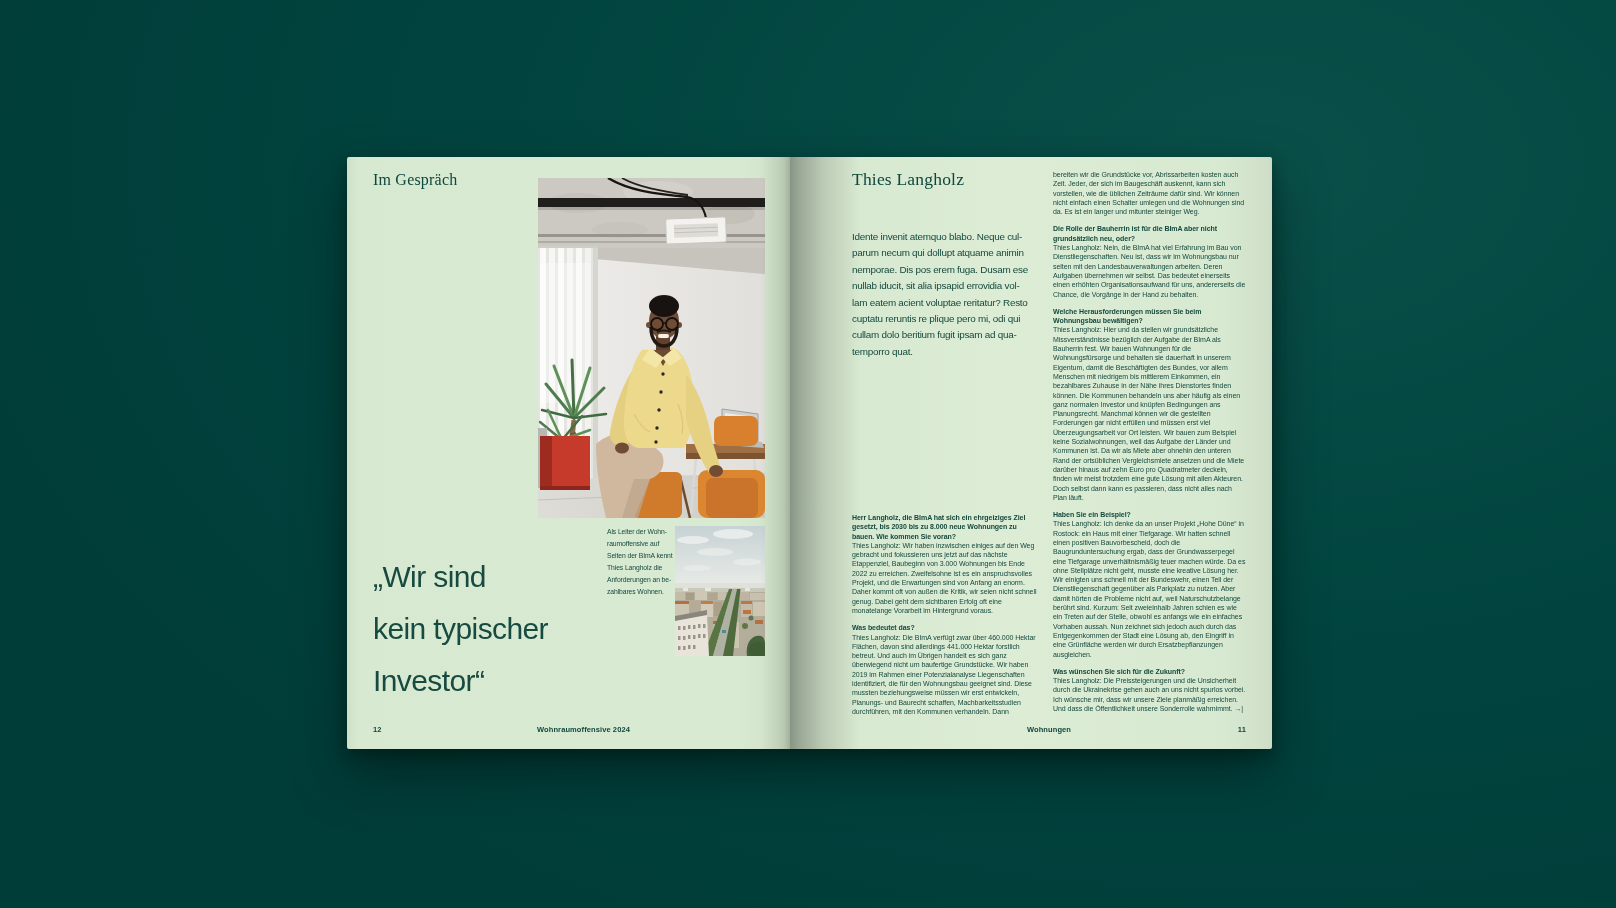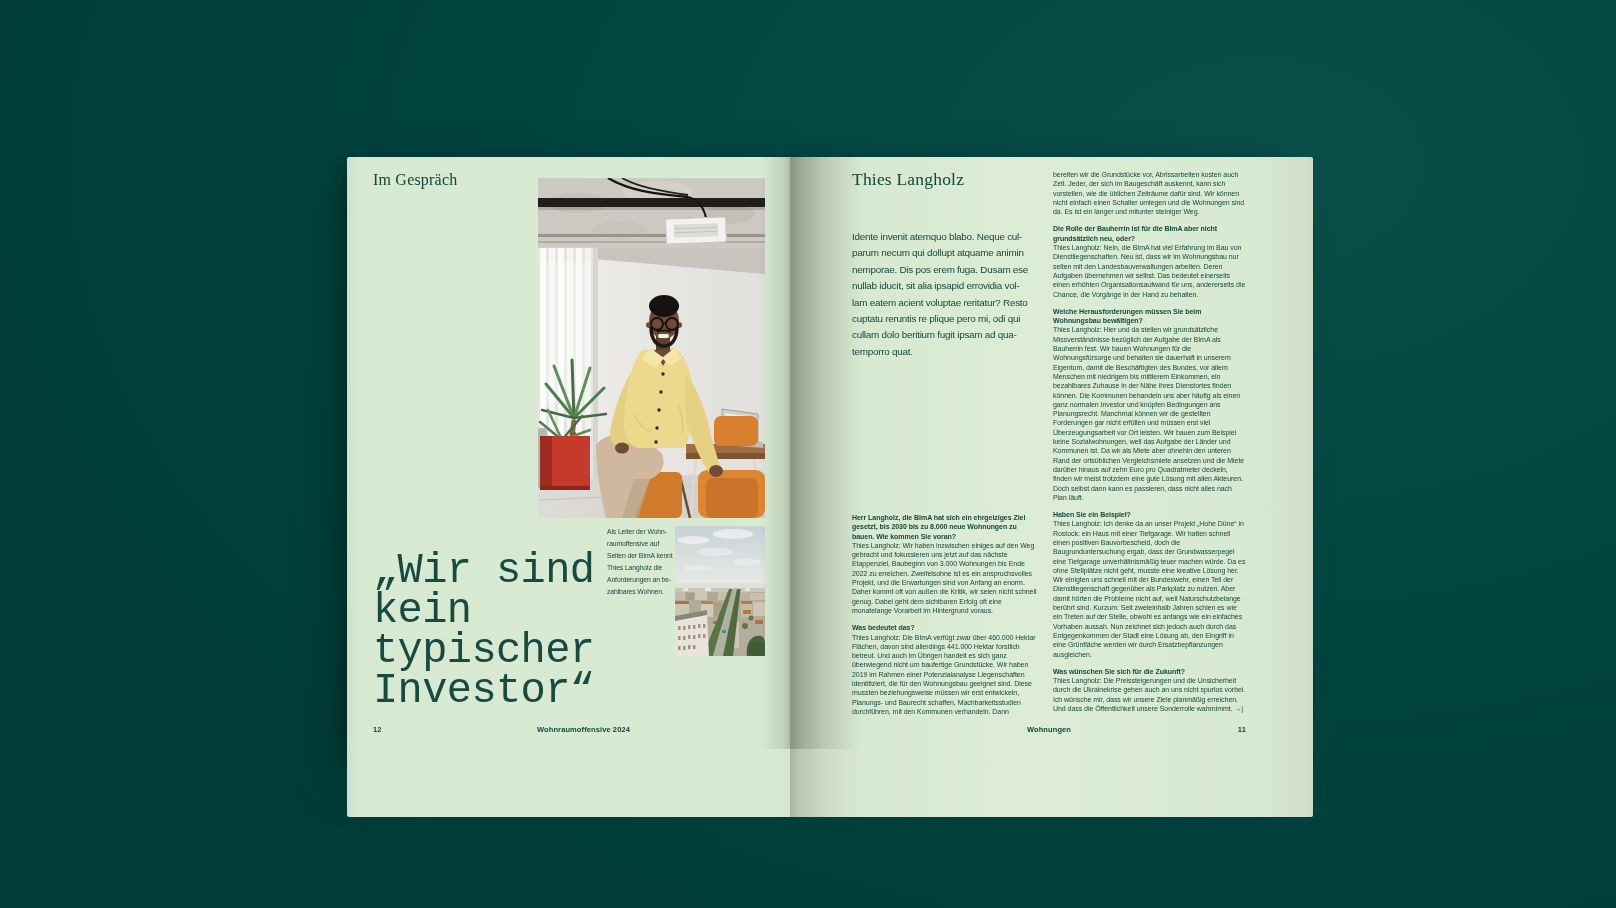--- a/index.html
+++ b/index.html
@@ -8,21 +8,21 @@
     background:radial-gradient(1400px 900px at 78% 18%, #0a4f49 0%, #01443f 55%, #003c38 100%);
     font-family:"Liberation Sans", sans-serif;
     color:#11473e;
   }
   .stage{position:relative;width:1616px;height:908px;}
   .spread{
     position:absolute;left:347px;top:157px;width:925px;height:592px;
     box-shadow:0 24px 50px rgba(0,22,18,.55), 0 6px 14px rgba(0,22,18,.45);
     border-radius:2px;
   }
-  .page{position:absolute;top:0;height:660px;overflow:hidden;padding-left:41px;}
+  .page{position:absolute;top:0;height:592px;overflow:hidden;}
   .page-left{
     left:0;width:443px;border-radius:2px 0 0 2px;
     background:linear-gradient(90deg,#cfe0c8 0%, #d8e9d1 2.5%, #d9ead2 88%, #d3e3cb 97%, #c9d8c2 100%);
   }
   .page-right{
     left:443px;width:482px;border-radius:0 2px 2px 0;
     background:linear-gradient(90deg,#a9b6a6 0%, #bbc8b5 2%, #cddcc6 7%, #d8e9d1 14%, #dcecd5 45%, #d8e9d1 90%, #cfdfc8 99%, #cbdac4 100%);
   }
   .abs{position:absolute;}
   .kicker{
@@ -31,22 +31,22 @@
   }
   .headline{
     font-family:"Liberation Serif", serif;
     font-size:17.5px;letter-spacing:.2px;color:#0d473d;
   }
   .prelines{white-space:pre-line;}
   .caption{
     font-size:6.8px;line-height:12px;letter-spacing:-.1px;color:#14493f;
   }
   .pull-quote{
-    font-size:42px;line-height:40px;letter-spacing:-.6px;
-    color:#174a40;font-weight:400;font-family:Liberation Mono, monospace;
+    font-size:30px;line-height:52px;letter-spacing:-.6px;
+    color:#174a40;font-weight:400;
   }
   .intro{
     font-size:9.9px;line-height:16.4px;letter-spacing:-.25px;color:#14493f;
   }
   .bodycol{
     font-size:7px;line-height:9.3px;letter-spacing:-.05px;color:#14493f;
     text-align:left;
   }
   .bodycol p{margin:0;}
   .bodycol p.question{font-weight:700;margin-top:8px;}

